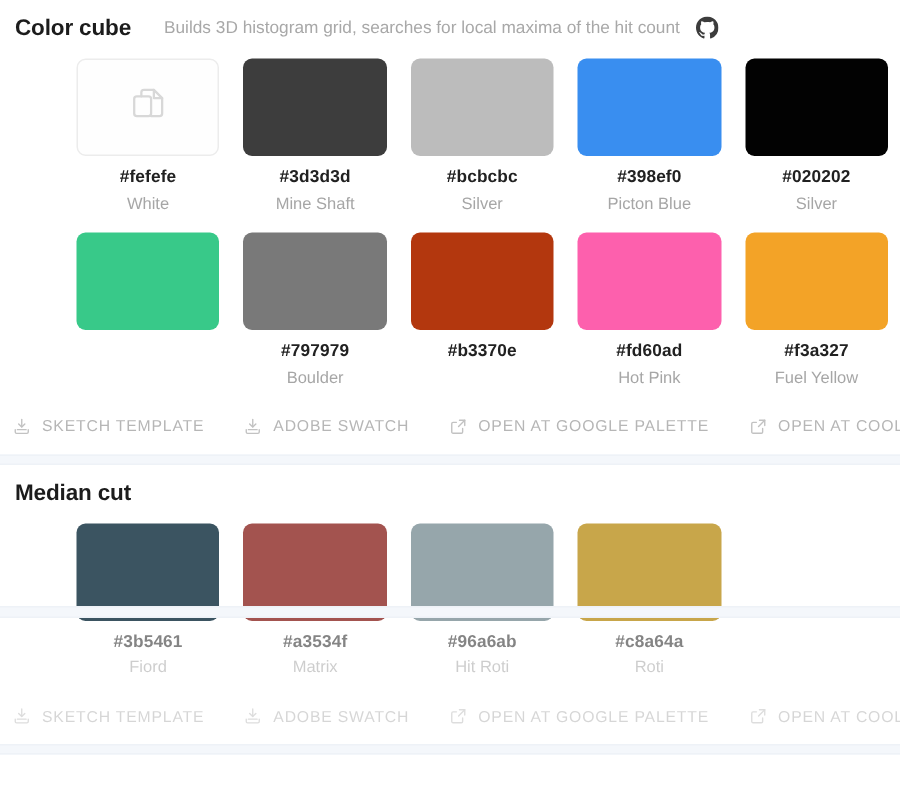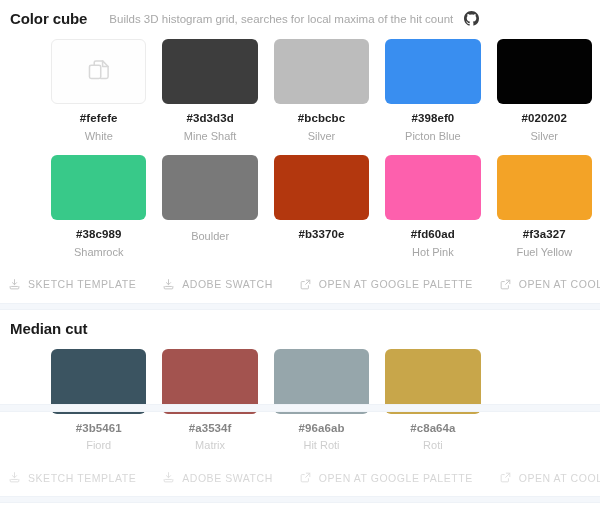--- a/index.html
+++ b/index.html
@@ -230,31 +230,28 @@
     <div class="swatch-meta">
       <div class="swatch-hex">#020202</div>
       <div class="swatch-name">Silver</div>
     </div>
   </div>
 
   <div class="swatch-cell">
     <div class="swatch-chip" style="background: rgb(56, 201, 137);">
       
     </div>
-    <div class="swatch-meta">
-      <div class="swatch-hex">#38c989</div>
-      <div class="swatch-name">Shamrock</div>
-    </div>
   </div>
 
   <div class="swatch-cell">
     <div class="swatch-chip" style="background: rgb(121, 121, 121);">
       
     </div>
     <div class="swatch-meta">
+      <div class="swatch-hex">#797979</div>
       <div class="swatch-name">Boulder</div>
     </div>
   </div>
 
   <div class="swatch-cell">
     <div class="swatch-chip" style="background: rgb(179, 55, 14);">
       
     </div>
     <div class="swatch-meta">
       <div class="swatch-hex">#b3370e</div>

